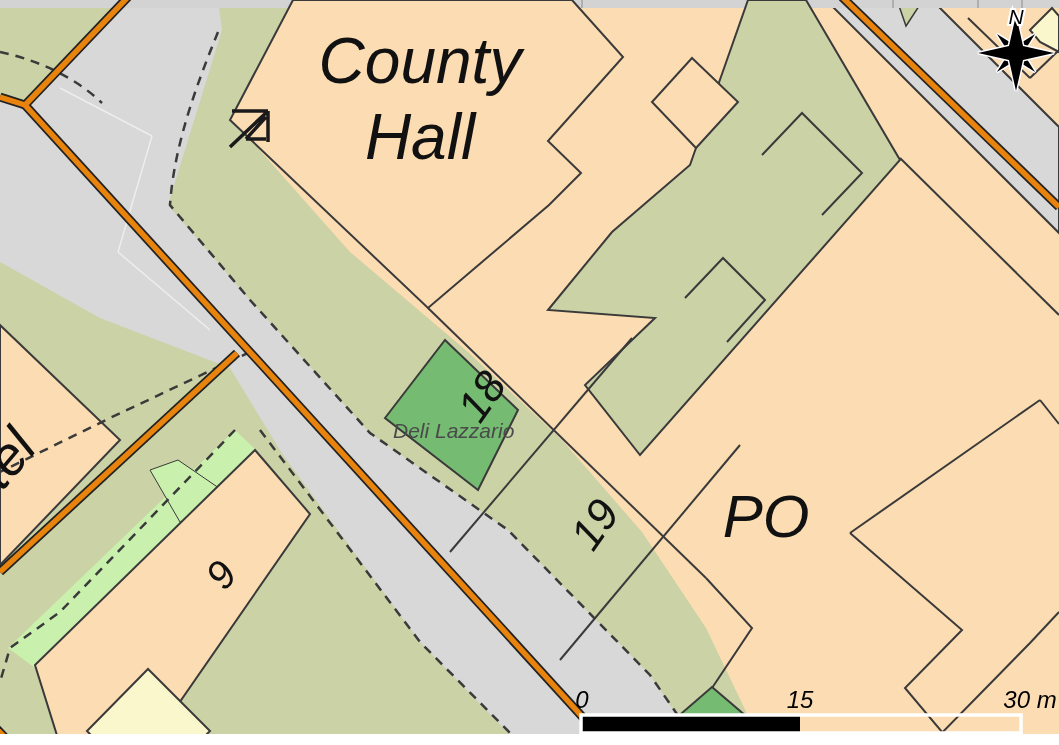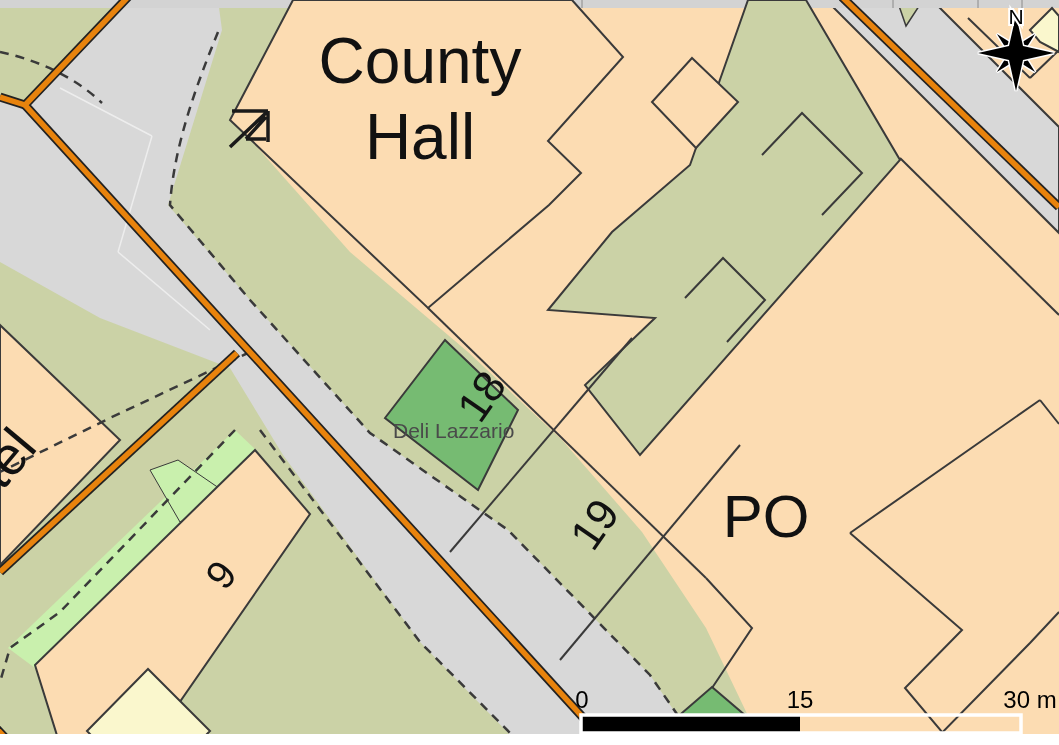--- a/index.html
+++ b/index.html
@@ -1,17 +1,17 @@
 <!DOCTYPE html>
 <html><head>
 <meta charset="utf-8">
 <style>
   html,body{margin:0;padding:0;background:#fff;}
   .map-wrap{position:relative;width:1059px;height:734px;overflow:hidden;
-    font-family:"Liberation Sans", sans-serif;}
+    font-family:"Liberation Sans", sans-serif;font-style:italic;}
   svg{display:block;}
   text{font-family:"Liberation Sans", sans-serif;}
 </style>
 </head>
 <body>
 
 <div class="map-wrap">
 <svg width="1059" height="745" viewBox="0 0 1059 745">
 
   <rect x="0" y="0" width="1059" height="745" fill="#FCDCB2"></rect>

